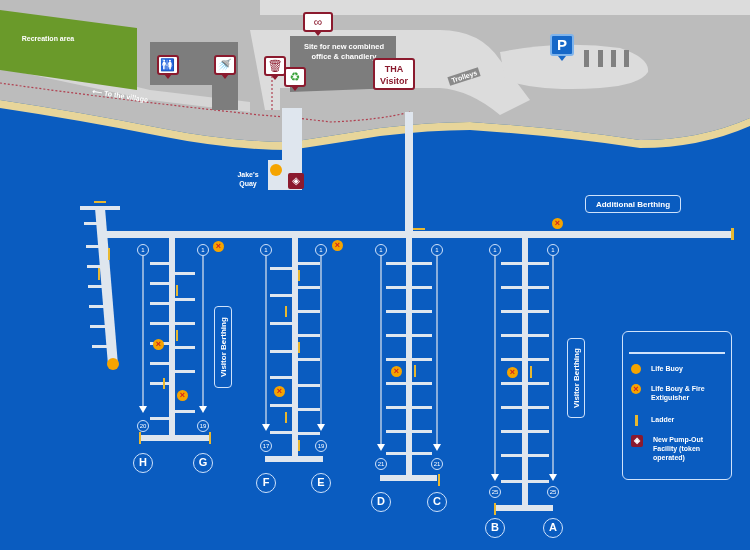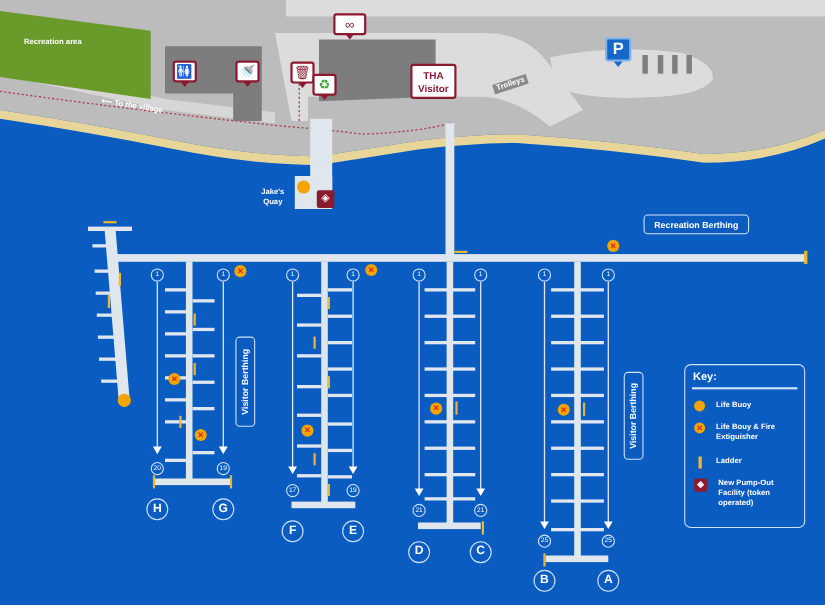--- a/index.html
+++ b/index.html
@@ -182,20 +182,21 @@
         <rect x="494" y="503" width="2" height="12"></rect>
       </g>
     <line x1="495" y1="256" x2="495" y2="475" stroke="#dfe6ee" stroke-width="1.2"></line>
     <polygon points="491,474 499,474 495,481" fill="#fff"></polygon>
     <line x1="553" y1="256" x2="553" y2="475" stroke="#dfe6ee" stroke-width="1.2"></line>
     <polygon points="549,474 557,474 553,481" fill="#fff"></polygon>
   </svg>
 
   <div class="lbl" style="left:18px;top:34px;width:60px;font-size:7px;line-height:9px;white-space:normal;">Recreation area</div>
   <div class="lbl" style="left:92px;top:92px;font-size:7px;transform:rotate(9deg);"><span>⟵ </span><span>To the village</span></div>
+  <div class="lbl" style="left:293px;top:42px;width:102px;font-size:7.5px;line-height:10px;white-space:normal;">Site for new combined office &amp; chandlery</div>
   <div class="tha">THA Visitor</div>
   <div class="lbl" style="left:448px;top:72px;font-size:7px;background:#8a8a8a;padding:1px 3px;transform:rotate(-18deg);">Trolleys</div>
   <div class="lbl" style="left:228px;top:170px;width:40px;font-size:7px;line-height:9px;white-space:normal;">Jake's Quay</div>
 
   <div class="poi" style="left:157px;top:55px;">🚻</div>
   <div class="poi" style="left:214px;top:55px;">🚿</div>
   <div class="poi" style="left:303px;top:12px;width:30px;">∞</div>
   <div class="poi" style="left:264px;top:56px;">🗑</div>
   <div class="poi green" style="left:284px;top:67px;">♻</div>
   <div class="parking">P</div>
@@ -205,21 +206,21 @@
   <div class="mini-buoy" style="left:107px;top:358px;"></div>
   <div class="mini-fire" style="left:213px;top:241px;">×</div>
   <div class="mini-fire" style="left:332px;top:240px;">×</div>
   <div class="mini-fire" style="left:552px;top:218px;">×</div>
   <div class="mini-fire" style="left:153px;top:339px;">×</div>
   <div class="mini-fire" style="left:177px;top:390px;">×</div>
   <div class="mini-fire" style="left:274px;top:386px;">×</div>
   <div class="mini-fire" style="left:391px;top:366px;">×</div>
   <div class="mini-fire" style="left:507px;top:367px;">×</div>
 
-  <div class="boxlbl" style="left:585px;top:195px;width:96px;height:18px;">Recreation Berthing</div>
+  <div class="boxlbl" style="left:585px;top:195px;width:96px;height:18px;">Additional Berthing</div>
   <div class="boxlbl vert" style="left:214px;top:306px;width:18px;height:82px;">Visitor Berthing</div>
   <div class="boxlbl vert" style="left:567px;top:338px;width:18px;height:80px;">Visitor Berthing</div>
 
   <div class="berth-no" style="left:137px;top:244px;">1</div>
   <div class="berth-no" style="left:197px;top:244px;">1</div>
   <div class="berth-no" style="left:260px;top:244px;">1</div>
   <div class="berth-no" style="left:315px;top:244px;">1</div>
   <div class="berth-no" style="left:375px;top:244px;">1</div>
   <div class="berth-no" style="left:431px;top:244px;">1</div>
   <div class="berth-no" style="left:489px;top:244px;">1</div>
@@ -237,21 +238,20 @@
   <div class="pontoon-letter" style="left:133px;top:453px;">H</div>
   <div class="pontoon-letter" style="left:193px;top:453px;">G</div>
   <div class="pontoon-letter" style="left:256px;top:473px;">F</div>
   <div class="pontoon-letter" style="left:311px;top:473px;">E</div>
   <div class="pontoon-letter" style="left:371px;top:492px;">D</div>
   <div class="pontoon-letter" style="left:427px;top:492px;">C</div>
   <div class="pontoon-letter" style="left:485px;top:518px;">B</div>
   <div class="pontoon-letter" style="left:543px;top:518px;">A</div>
 
   <div class="key">
-    <div class="key-title">Key:</div>
     <div class="key-rule"></div>
     <div class="key-item" style="top:32px;">
       <div class="sym-buoy"></div>
       <div class="txt">Life Buoy</div>
     </div>
     <div class="key-item" style="top:52px;">
       <div class="sym-fire">×</div>
       <div class="txt" style="width:70px;white-space:normal;">Life Bouy &amp; Fire Extiguisher</div>
     </div>
     <div class="key-item" style="top:83px;">

